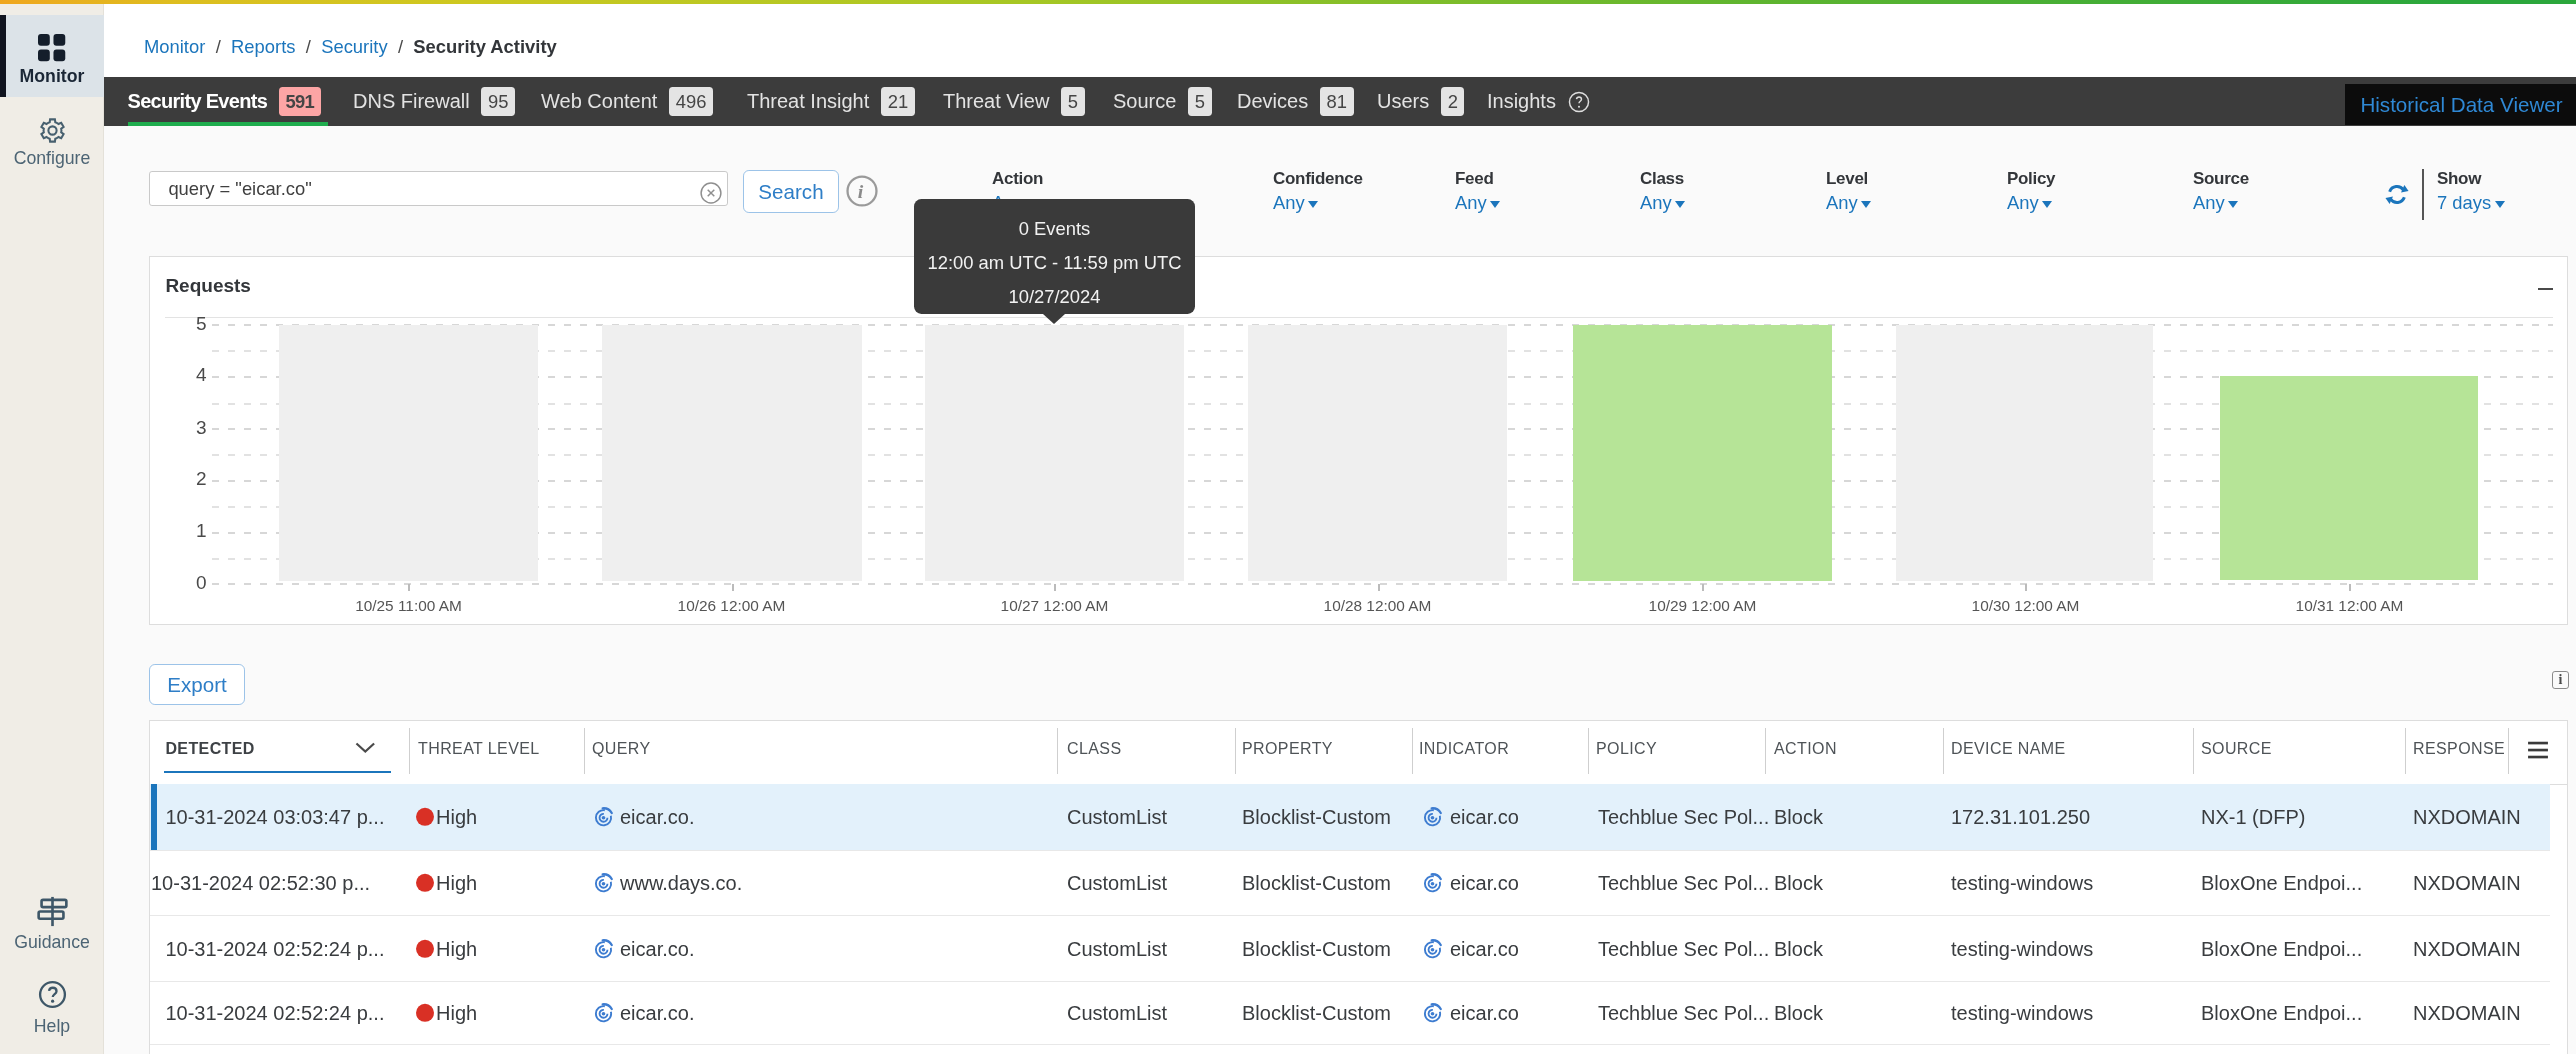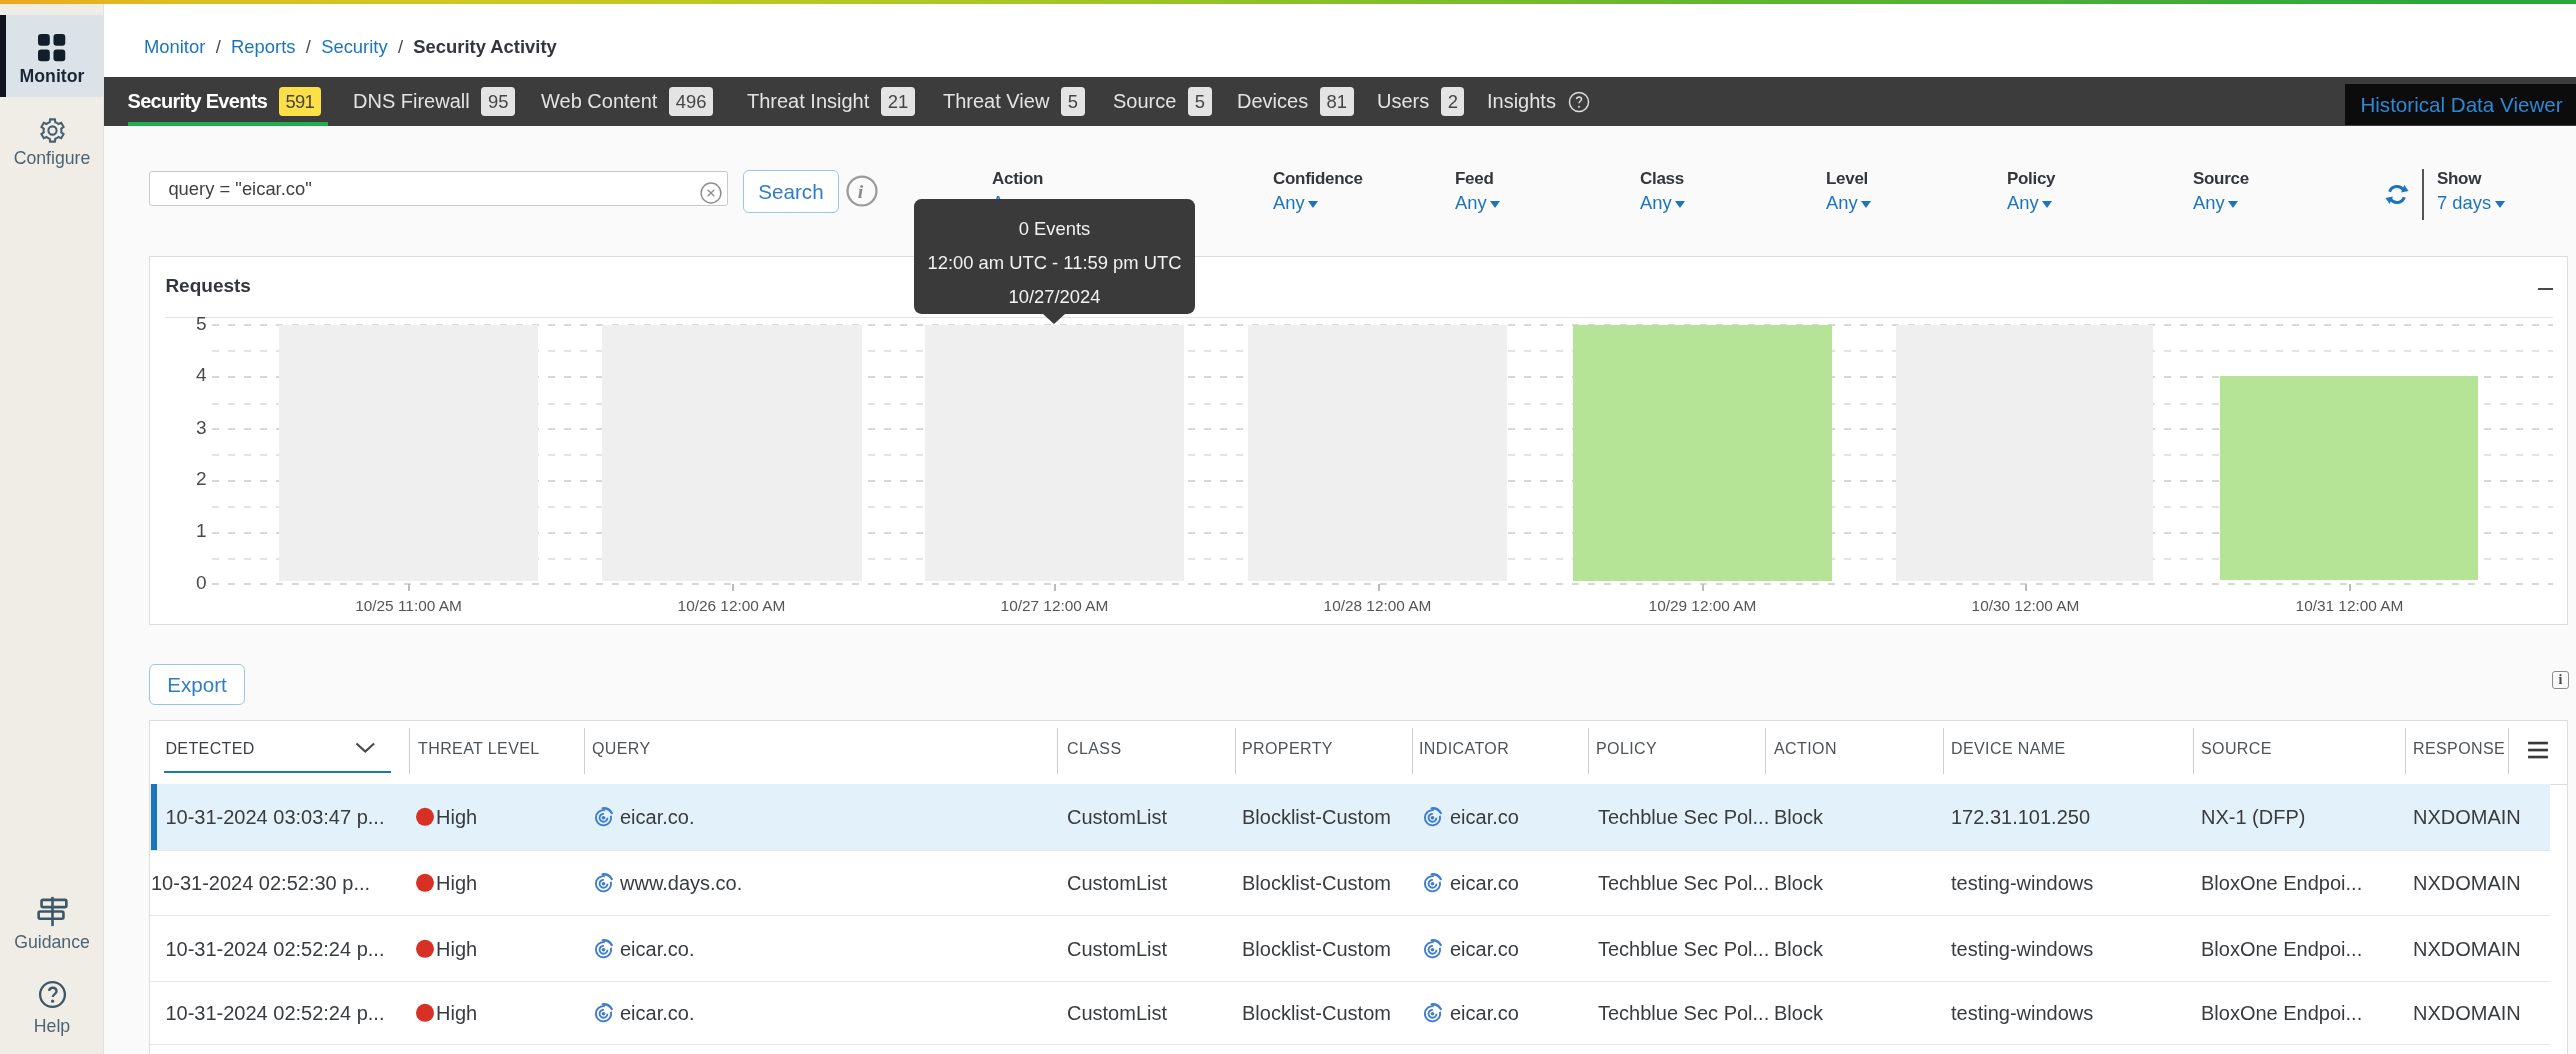--- a/index.html
+++ b/index.html
@@ -26,21 +26,21 @@
   #crumb .sep { color:#4a4a4a; padding:0 10.3px; }
   #crumb b { color:#33363a; }
 
   
   #tabbar { left:104px; top:77px; width:2472px; height:49px; background:#3c3c3c; }
   .tab { position:absolute; top:0; height:49px; display:flex; align-items:center; gap:11.8px;
          color:#e3e3e3; font-size:20px; white-space:nowrap; }
   .tab .badge { background:#e4e4e4; color:#454545; font-size:18.4px; line-height:1;
          padding:5.9px 6.6px 5.1px; border-radius:3.7px; }
   .tab.active { color:#ffffff; font-weight:bold; letter-spacing:-0.7px; }
-  .tab.active .badge { background:#fde047; font-weight:normal; }
+  .tab.active .badge { background:#fca5a5; font-weight:bold; }
   #tab-underline { position:absolute; left:23.5px; bottom:0; width:200px; height:4.4px; background:#1fad4e; }
   #hdv { position:absolute; right:0; top:7.4px; width:231px; height:41px; background:#0c0c0c;
          color:#2f88d4; font-size:20.6px; display:flex; align-items:center; }
 
   
   #searchbox { left:149px; top:171px; width:579px; height:35px; background:#fff;
       border:0.7px solid #c9c9c9; border-radius:2.9px; font-size:18.4px; color:#3f3f3f;
       display:flex; align-items:center; padding-left:18.4px; }
   #searchbtn { left:743px; top:170px; width:96px; height:43px; border:1.5px solid #9cc3e8;
       border-radius:5.9px; color:#2e7ec7; font-size:20.6px; display:flex; align-items:center; justify-content:center; background:#fff; }
@@ -71,21 +71,21 @@
 
   
   #exportbtn { left:149px; top:664px; width:96px; height:41px; border:1.5px solid #9cc3e8; border-radius:5.9px;
       color:#2e7ec7; font-size:20.6px; display:flex; align-items:center; justify-content:center; background:#fff; }
   #tableinfo { left:2552px; top:671px; width:17px; height:17.7px; border:1.5px solid #8a8a8a; border-radius:2.9px;
       color:#4a4a4a; font-size:14px; font-family:"Liberation Serif",serif; font-weight:bold;
       display:flex; align-items:center; justify-content:center; }
   #table { left:149px; top:720px; width:2419px; height:335px; background:#fff;
       border:0.7px solid #ddd; border-bottom:none; overflow:hidden; }
   .th { position:absolute; top:19px; font-size:16px; color:#4e5357; letter-spacing:0.4px; white-space:nowrap; }
-  .th.first { color:#3d4145; font-weight:normal; }
+  .th.first { color:#3d4145; font-weight:bold; }
   .coldiv { position:absolute; top:7.4px; height:46px; width:0.7px; background:#cfcfcf; }
   #sortline { position:absolute; left:14px; top:50px; width:227px; height:2.2px; background:#1b75bc; }
   .row { position:absolute; left:0; width:2400px; height:65px; border-bottom:0.7px solid #e8e8e8; }
   .row.sel { background:#e3f1fb; }
   .selbar { position:absolute; left:0.7px; top:0; width:5.9px; height:100%; background:#1b75bc; }
   .cell { position:absolute; font-size:20px; color:#393c3f; white-space:nowrap; top:50%; transform:translateY(-50%); }
   .reddot { position:absolute; width:18.4px; height:18.4px; border-radius:50%; background:#d93025; top:50%; transform:translateY(-50%); }
   .qicon { position:absolute; width:21.3px; height:23px; top:50%; transform:translateY(-50%); overflow:visible; }
 </style>
 </head>

